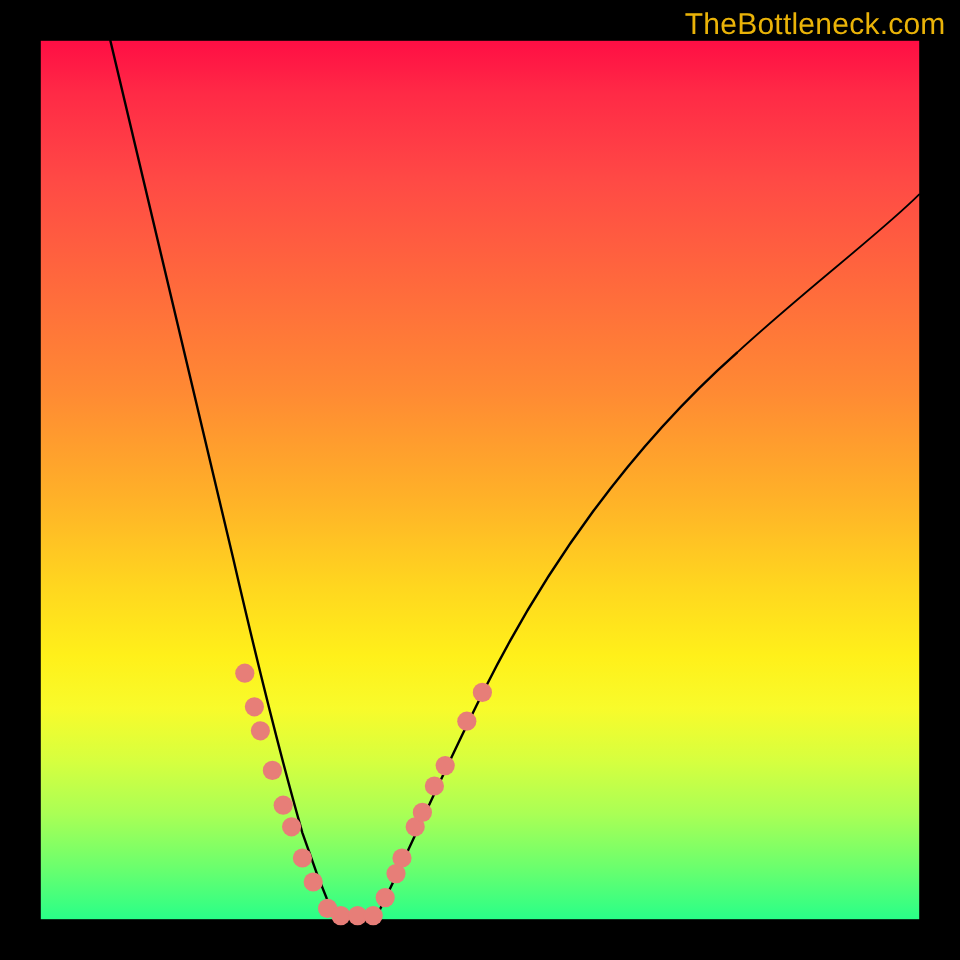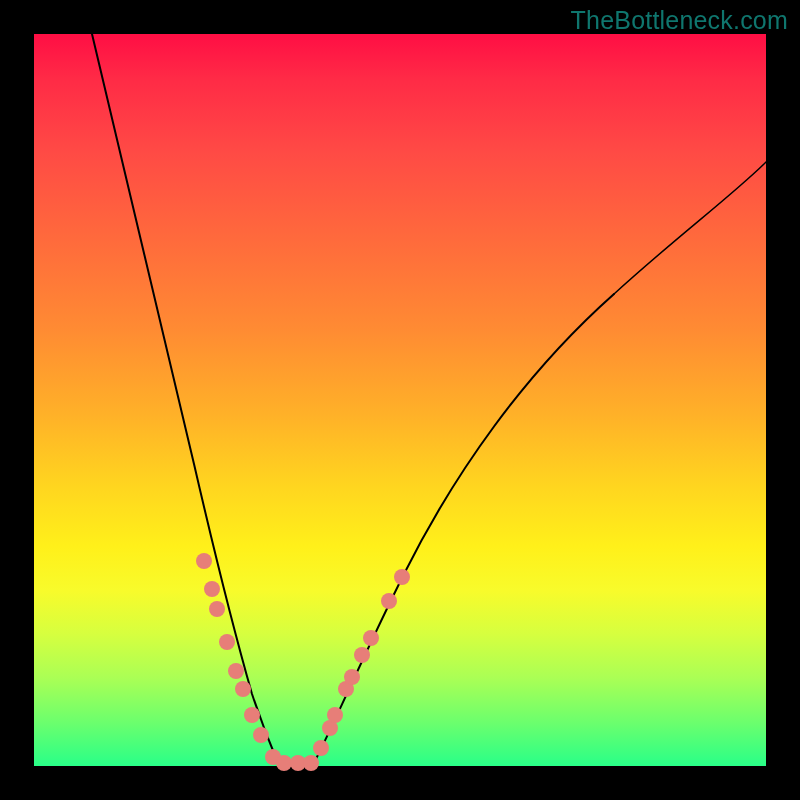--- a/index.html
+++ b/index.html
@@ -38,21 +38,21 @@
       #f8fb2b 76%,
       #d6ff3f 82%,
       #aaff55 88%,
       #6cff6d 94%,
       #29ff88 100%);
   }
   .watermark {
     position: absolute;
     top: 6px;
     right: 12px;
-    color: #0f766e;
+    color: #eab308;
     font-size: 25px;
     font-weight: 400;
     letter-spacing: 0.2px;
     user-select: none;
   }
   svg.curves {
     position: absolute;
     left: 0;
     top: 0;
     width: 732px;

